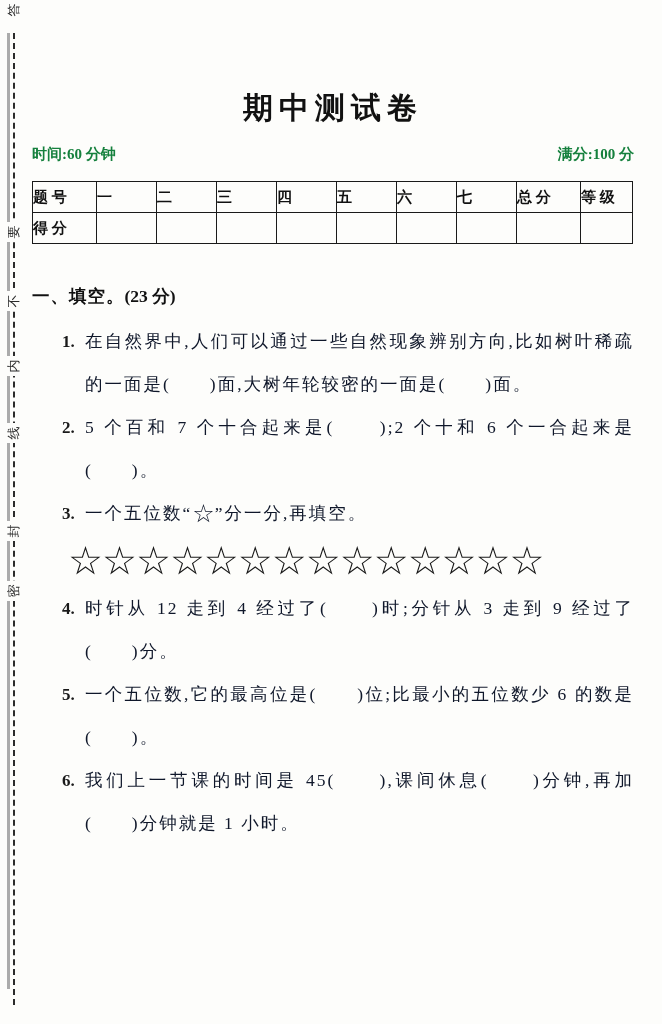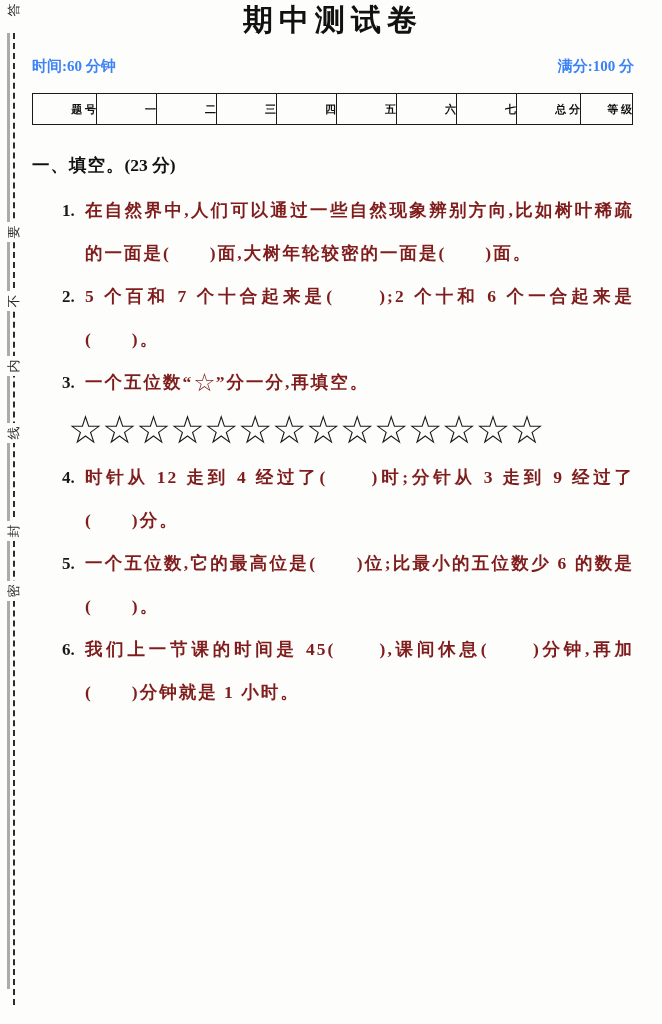--- a/index.html
+++ b/index.html
@@ -48,59 +48,60 @@
   .seal-char:nth-of-type(7)  { top: 521px; }
   .seal-char:nth-of-type(8)  { top: 581px; }
   .seal-char:nth-of-type(9)  { top: 646px; }
   .seal-char:nth-of-type(10) { top: 711px; }
 
   
   .content {
     position: absolute;
     left: 32px; top: 0;
     width: 602px;
+    padding-top: 88px;
   }
   .title {
     text-align: center;
     font-size: 30px;
     font-weight: 700;
     letter-spacing: 6px;
     color: #111;
   }
   .meta {
     display: flex;
     justify-content: space-between;
     margin-top: 16px;
     font-size: 15px;
     font-weight: 700;
-    color: #3b82f6;
+    color: #15803d;
   }
 
   table.score-table {
     border-collapse: collapse;
     margin-top: 17px;
     width: 600px;
     table-layout: fixed;
   }
   table.score-table td {
     border: 1.5px solid #1a1a1a;
     height: 31px;
-    text-align: right;
+    text-align: left;
     vertical-align: middle;
-    font-size: 11px;
+    font-size: 15px;
     font-weight: 700;
     color: #111;
   }
   col.c-label { width: 64px; }
   col.c-num   { width: 60px; }
   col.c-total { width: 64px; }
   col.c-grade { width: 52px; }
 
   .section-heading {
-    margin-top: 28px;
+    margin-top: 40px;
     font-size: 17.5px;
     color: #111;
   }
   .sec-title {
     font-family: "Liberation Sans", "DejaVu Sans", sans-serif;
     font-weight: 700;
     letter-spacing: 1px;
   }
   .sec-points { font-weight: 700; }
 
@@ -115,22 +116,21 @@
     font-weight: 700;
     font-size: 17px;
     line-height: 43px;
   }
   .q-text, .q-follow {
     font-size: 17.5px;
     line-height: 43px;
     letter-spacing: 2px;
     text-align: justify;
     white-space: pre-wrap;
-    color: #7f1d1d;
-    font-weight: bold;
+    color: #0f172a;
   }
   .star-inline {
     font-family: "DejaVu Sans", sans-serif;
     font-size: 25px;
     letter-spacing: 0;
     vertical-align: -3px;
     line-height: 0;
   }
   .stars-row {
     font-family: "DejaVu Sans", sans-serif;
@@ -186,20 +186,32 @@
         <td>一</td>
         <td>二</td>
         <td>三</td>
         <td>四</td>
         <td>五</td>
         <td>六</td>
         <td>七</td>
         <td>总  分</td>
         <td>等 级</td>
       </tr>
+      <tr>
+        <td>得  分</td>
+        <td></td>
+        <td></td>
+        <td></td>
+        <td></td>
+        <td></td>
+        <td></td>
+        <td></td>
+        <td></td>
+        <td></td>
+      </tr>
     </tbody>
       </table>
 
     <div class="section-heading">
       <span class="sec-title">一、填空。</span><span class="sec-points">(23 分)</span>
     </div>
 
     <div class="questions">
 
       <div class="question">

